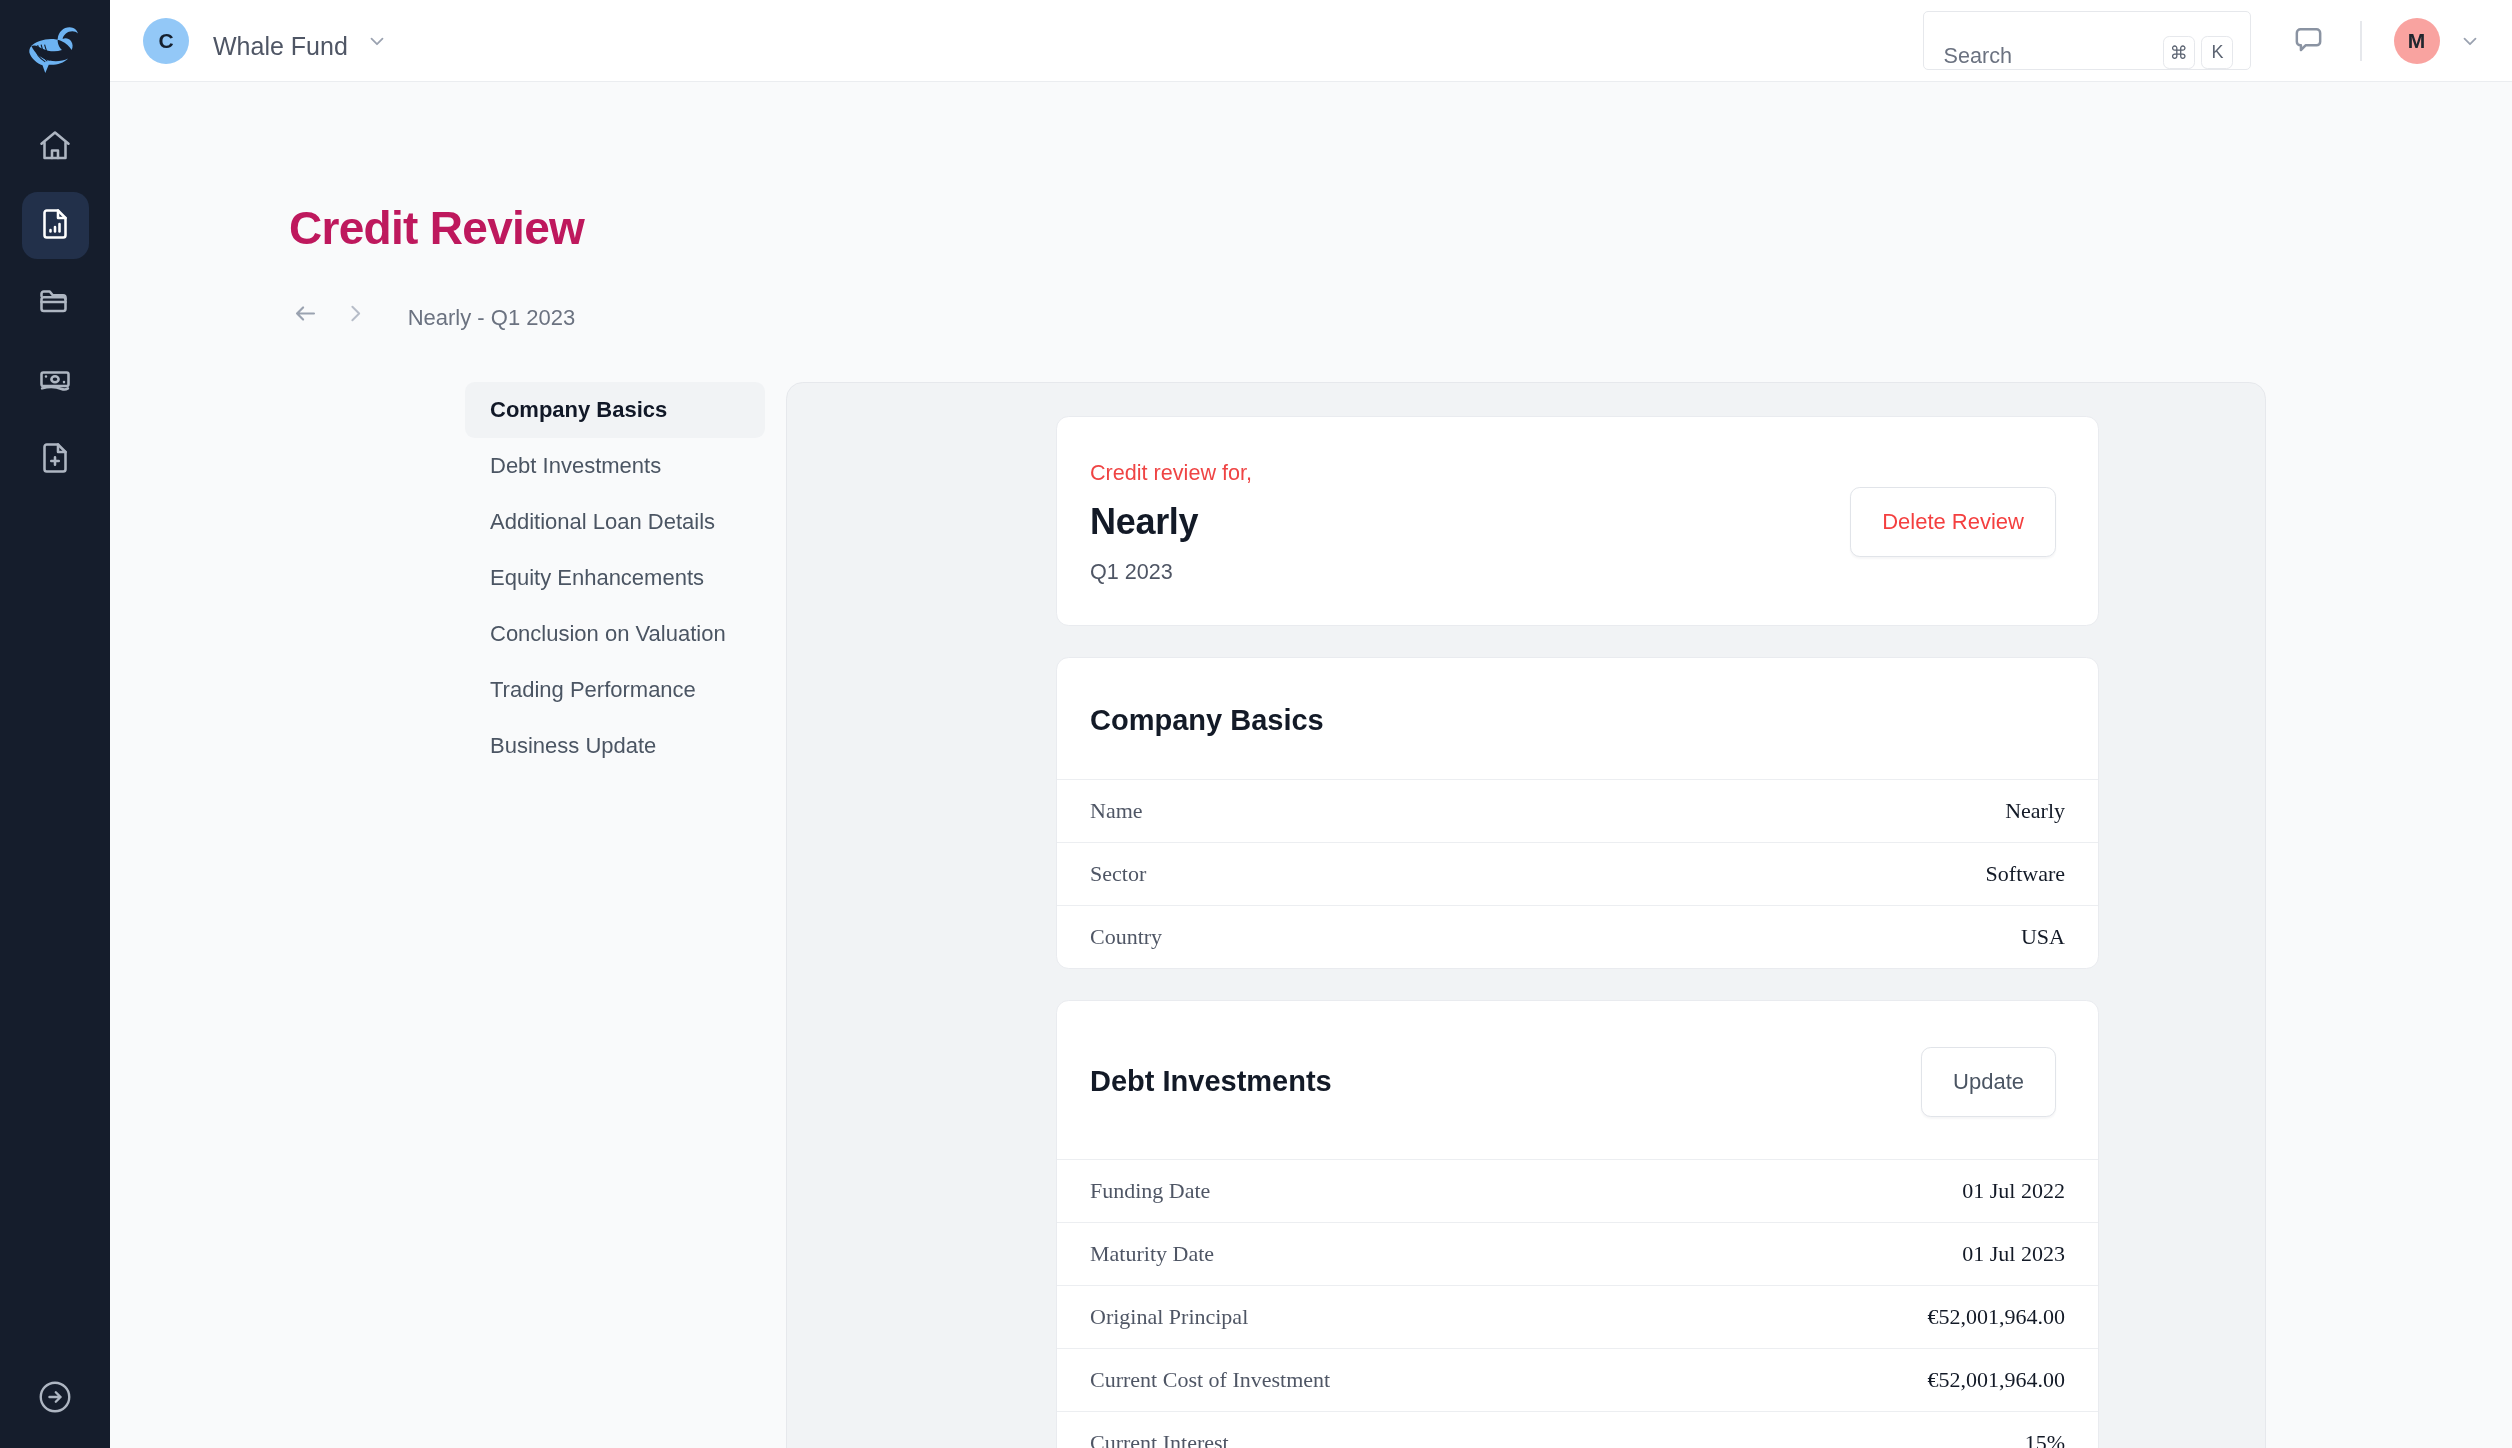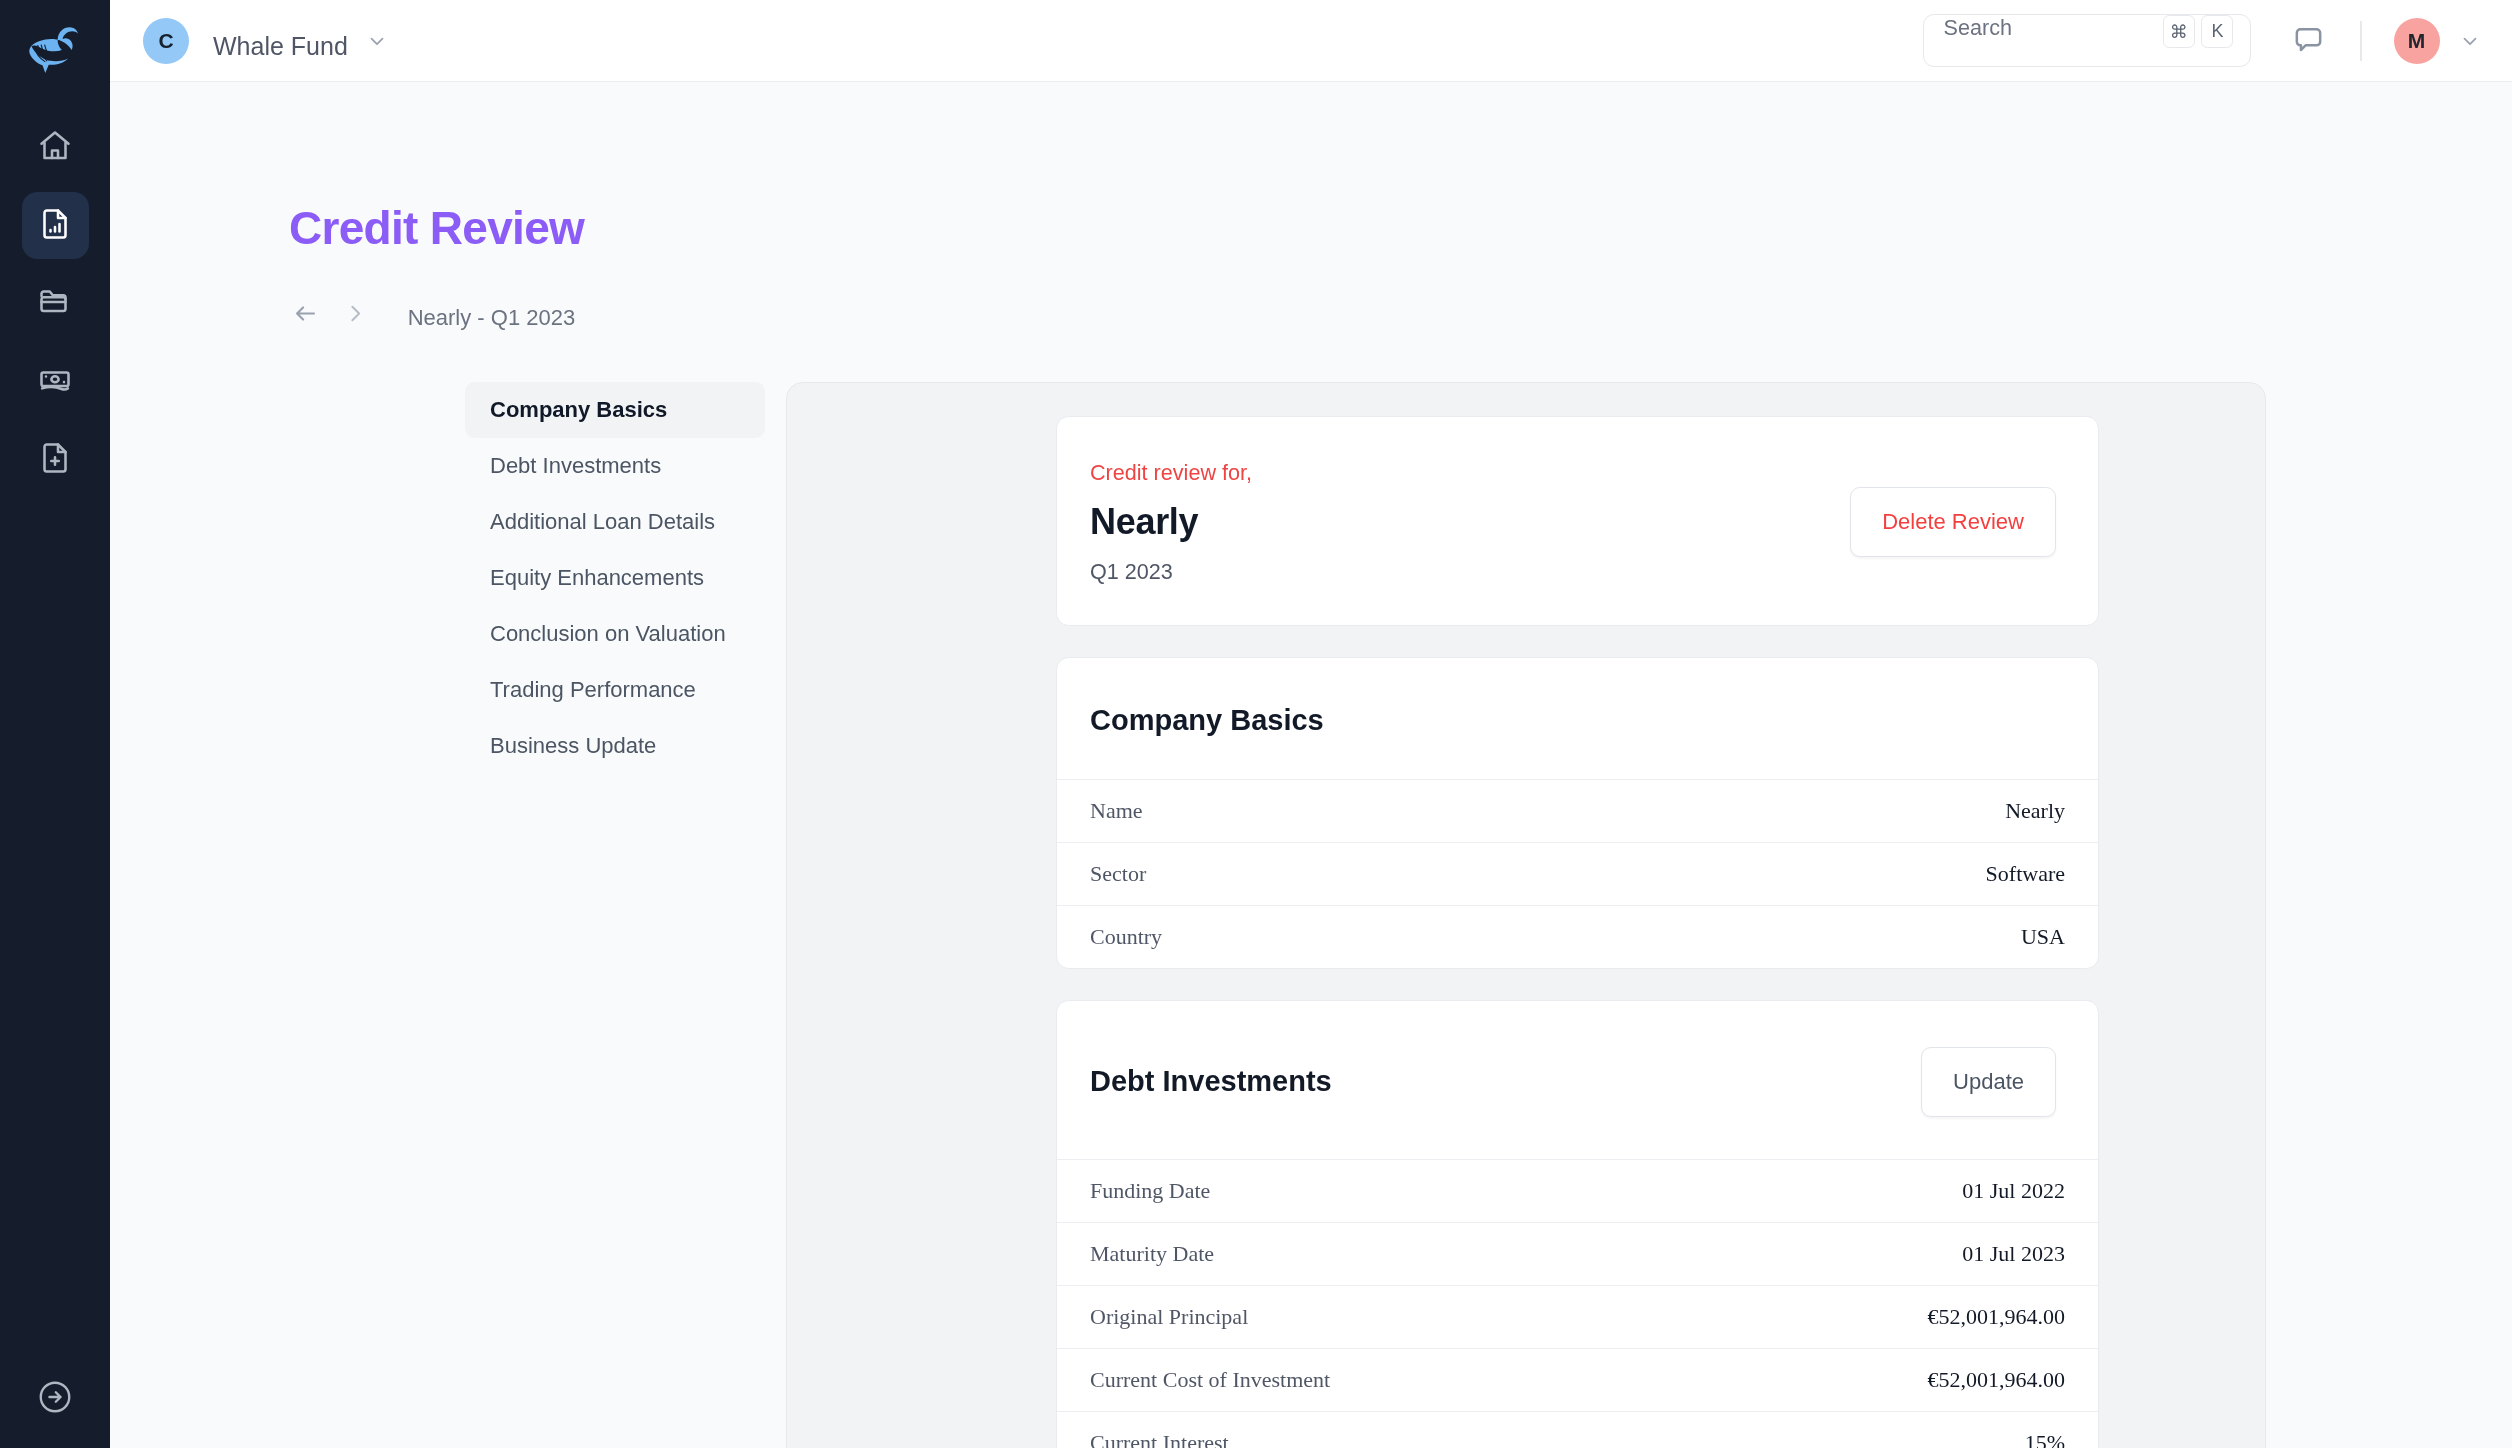--- a/index.html
+++ b/index.html
@@ -41,43 +41,43 @@
   .org-avatar {
     width: 46px; height: 46px; border-radius: 50%; background: #93c8f7;
     color: #16202e; font-size: 21px; font-weight: 700;
     display: flex; align-items: center; justify-content: center;
   }
   .org-name { margin-left: 24px; font-size: 25px; color: #4f5665; font-weight: 400; margin-top: 11px; }
   .org-caret { margin-left: 18px; display: flex; align-items: center; }
   .spacer { flex: 1 1 auto; }
 
   .search {
-    width: 328px; height: 53px; border: 1.4px solid #e6e8ec; border-radius: 11px;
-    background: #fff; display: flex; align-items: flex-start; padding: 0 16.7px 0 19.5px;
+    width: 328px; height: 59px; border: 1.4px solid #e6e8ec; border-radius: 5px;
+    background: #fff; display: flex; align-items: flex-end; padding: 0 16.7px 0 19.5px;
   }
   .search-ph { font-size: 21.6px; color: #6b7280; flex: 1 1 auto; }
   .kbd {
     min-width: 32px; height: 33px; border: 1.4px solid #e6e8ec; border-radius: 6.3px;
     display: flex; align-items: center; justify-content: center;
     font-size: 18px; color: #5c6472; padding: 0 6.3px; margin-left: 6.3px;
   }
   .chat-ico { margin-left: 38px; width: 39px; height: 39px;
     display: flex; align-items: center; justify-content: center; }
   .divider-v { width: 1.4px; height: 40px; background: #e6e8ec; margin: 0 32px; }
   .user { display: flex; align-items: center; }
   .user-avatar {
     width: 46px; height: 46px; border-radius: 50%; background: #f9a3a0;
     color: #22272f; font-size: 21px; font-weight: 700;
     display: flex; align-items: center; justify-content: center;
   }
   .user-caret { margin-left: 19.5px; display: flex; align-items: center; }
 
   
   .page { flex: 1 1 auto; padding: 0 0 0 0; min-height: 0; position: relative; }
-  .page-title { font-size: 46px; font-weight: 700; color: #8b5cf6;
+  .page-title { font-size: 46px; font-weight: 700; color: #be185d;
     letter-spacing: -0.7px; padding: 119px 0 0 179px; }
   .crumbs { display: flex; align-items: flex-end; padding: 43px 0 0 179px; }
   .crumb-ico { width: 33px; height: 33px; display: flex; align-items: center; justify-content: center; }
   .crumb-ico + .crumb-ico { margin-left: 16.7px; }
   .crumb-text { margin-left: 36px; font-size: 22px; color: #6b7280; }
 
   
   .panel {
     position: absolute; left: 676px; right: 246px; top: 300px; bottom: -28px;
     background: #f1f3f5; border: 1.4px solid #e6e8ec; border-radius: 16.7px;

